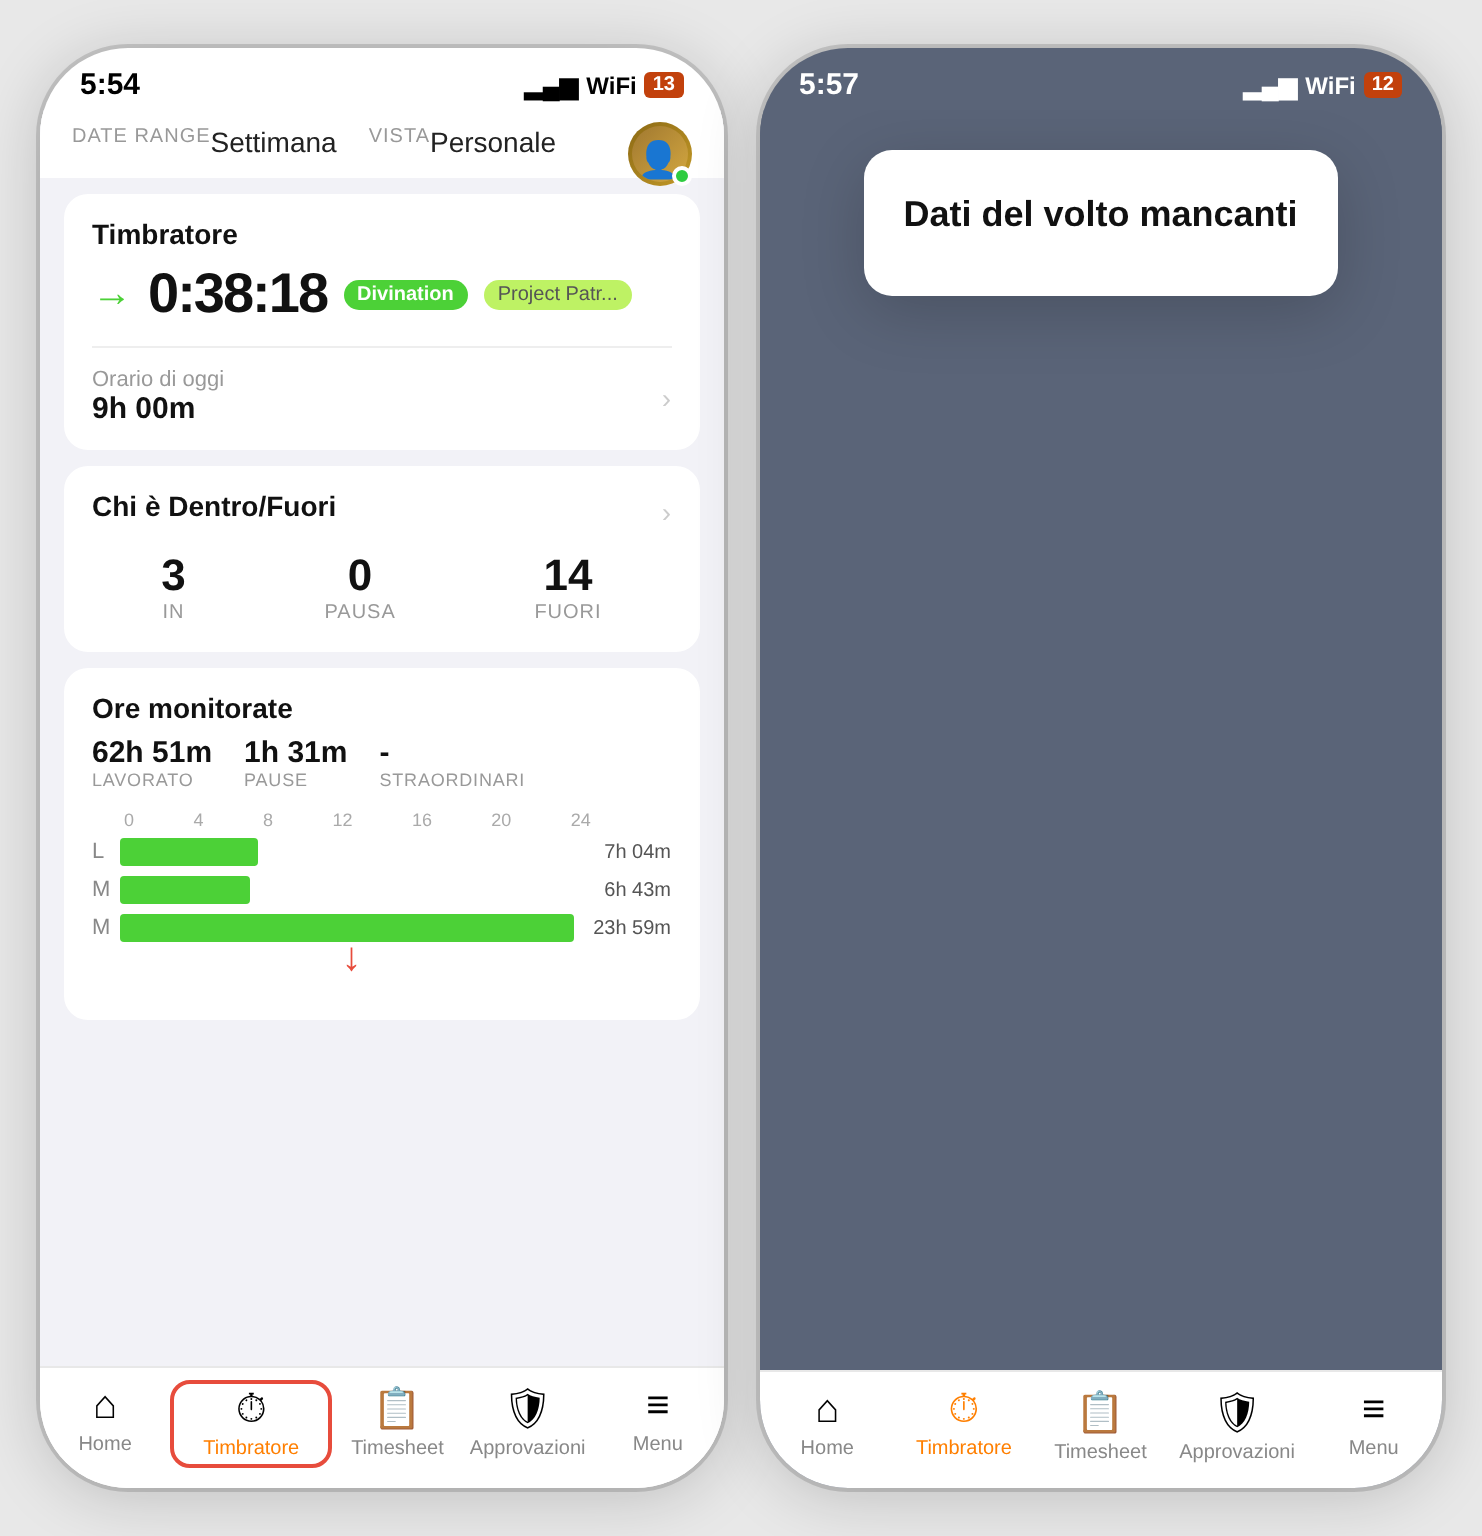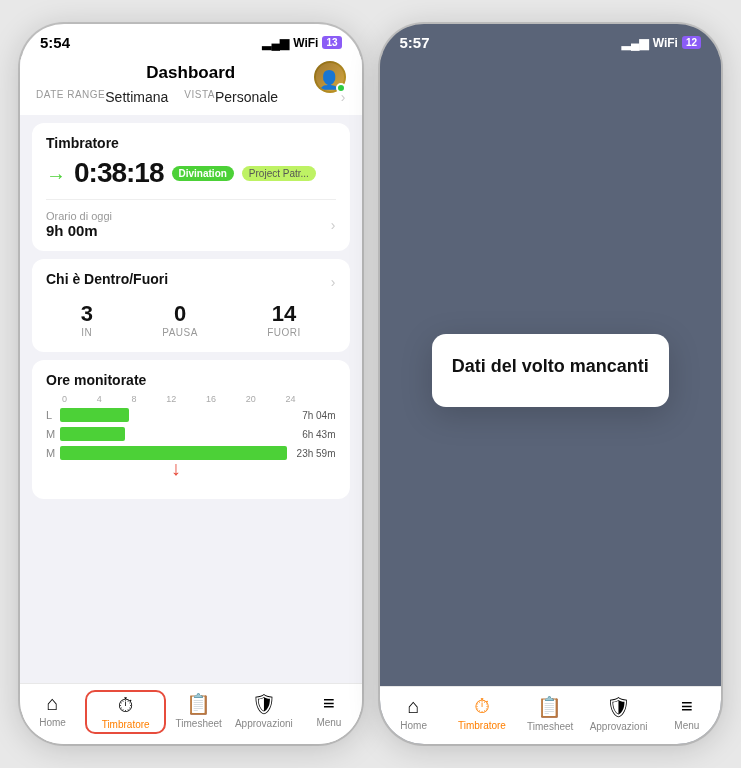--- a/index.html
+++ b/index.html
@@ -32,21 +32,21 @@
       display: flex;
       justify-content: space-between;
       align-items: center;
       padding: 10px 20px 4px 20px;
       font-size: 13px;
       font-weight: 600;
     }
     .status-time { font-size: 15px; font-weight: 700; }
     .status-icons { display: flex; align-items: center; gap: 4px; font-size: 12px; }
     .battery-badge {
-      background: #8b5cf6;
+      background: #c2410c;
       color: #fff;
       font-size: 10px;
       font-weight: 700;
       padding: 1px 4px;
       border-radius: 3px;
     }
 
     
     .screen {
       flex: 1;
@@ -211,21 +211,21 @@
     .nav-label.active { color: #ff7f00; }
     .nav-item.active-border {
       border: 2px solid #e74c3c;
       border-radius: 10px;
       padding: 2px 6px;
     }
 
     
     .phone2 { background: #5a6478; }
     .phone2 .status-bar { color: #fff; }
-    .phone2 .screen { background: #5a6478; display: flex; align-items: center; justify-content: center; }
+    .phone2 .screen { background: #5a6478; display: flex; align-items: flex-start; justify-content: center; }
 
     
     .modal-card {
       background: #fff;
       border-radius: 14px;
       margin: 20px;
       padding: 22px 20px 20px;
       box-shadow: 0 8px 32px rgba(0,0,0,0.18);
     }
     .modal-title { font-size: 18px; font-weight: 700; color: #111; margin-bottom: 10px; }
@@ -257,21 +257,20 @@
     <div class="status-icons">
       <span>▂▄▆</span>
       <span>WiFi</span>
       <span class="battery-badge">13</span>
     </div>
   </div>
 
   <div class="screen">
 
     <div class="dashboard-header">
-      <div class="dashboard-title">Dashboard</div>
       <div class="avatar">
         <div class="avatar-face">
           <span style="font-size:18px;">👤</span>
         </div>
         <div class="avatar-dot"></div>
       </div>
       <div class="date-vista-row">
         <div class="date-vista-item">
           <span class="dv-label">DATE RANGE</span>
           <span class="dv-value">Settimana</span>
@@ -318,20 +317,34 @@
         </div>
         <div class="stat-item">
           <span class="stat-num">14</span>
           <span class="stat-label">FUORI</span>
         </div>
       </div>
     </div>
 
     <div class="card">
       <div class="card-title">Ore monitorate</div>
+      <div class="ore-stats">
+        <div class="ore-stat">
+          <span class="ore-num">62h 51m</span>
+          <span class="ore-label">LAVORATO</span>
+        </div>
+        <div class="ore-stat">
+          <span class="ore-num">1h 31m</span>
+          <span class="ore-label">PAUSE</span>
+        </div>
+        <div class="ore-stat">
+          <span class="ore-num">-</span>
+          <span class="ore-label">STRAORDINARI</span>
+        </div>
+      </div>
 
       <div class="chart-area">
         <div class="chart-x-labels">
           <span>0</span>
           <span>4</span>
           <span>8</span>
           <span>12</span>
           <span>16</span>
           <span>20</span>
           <span>24</span>

